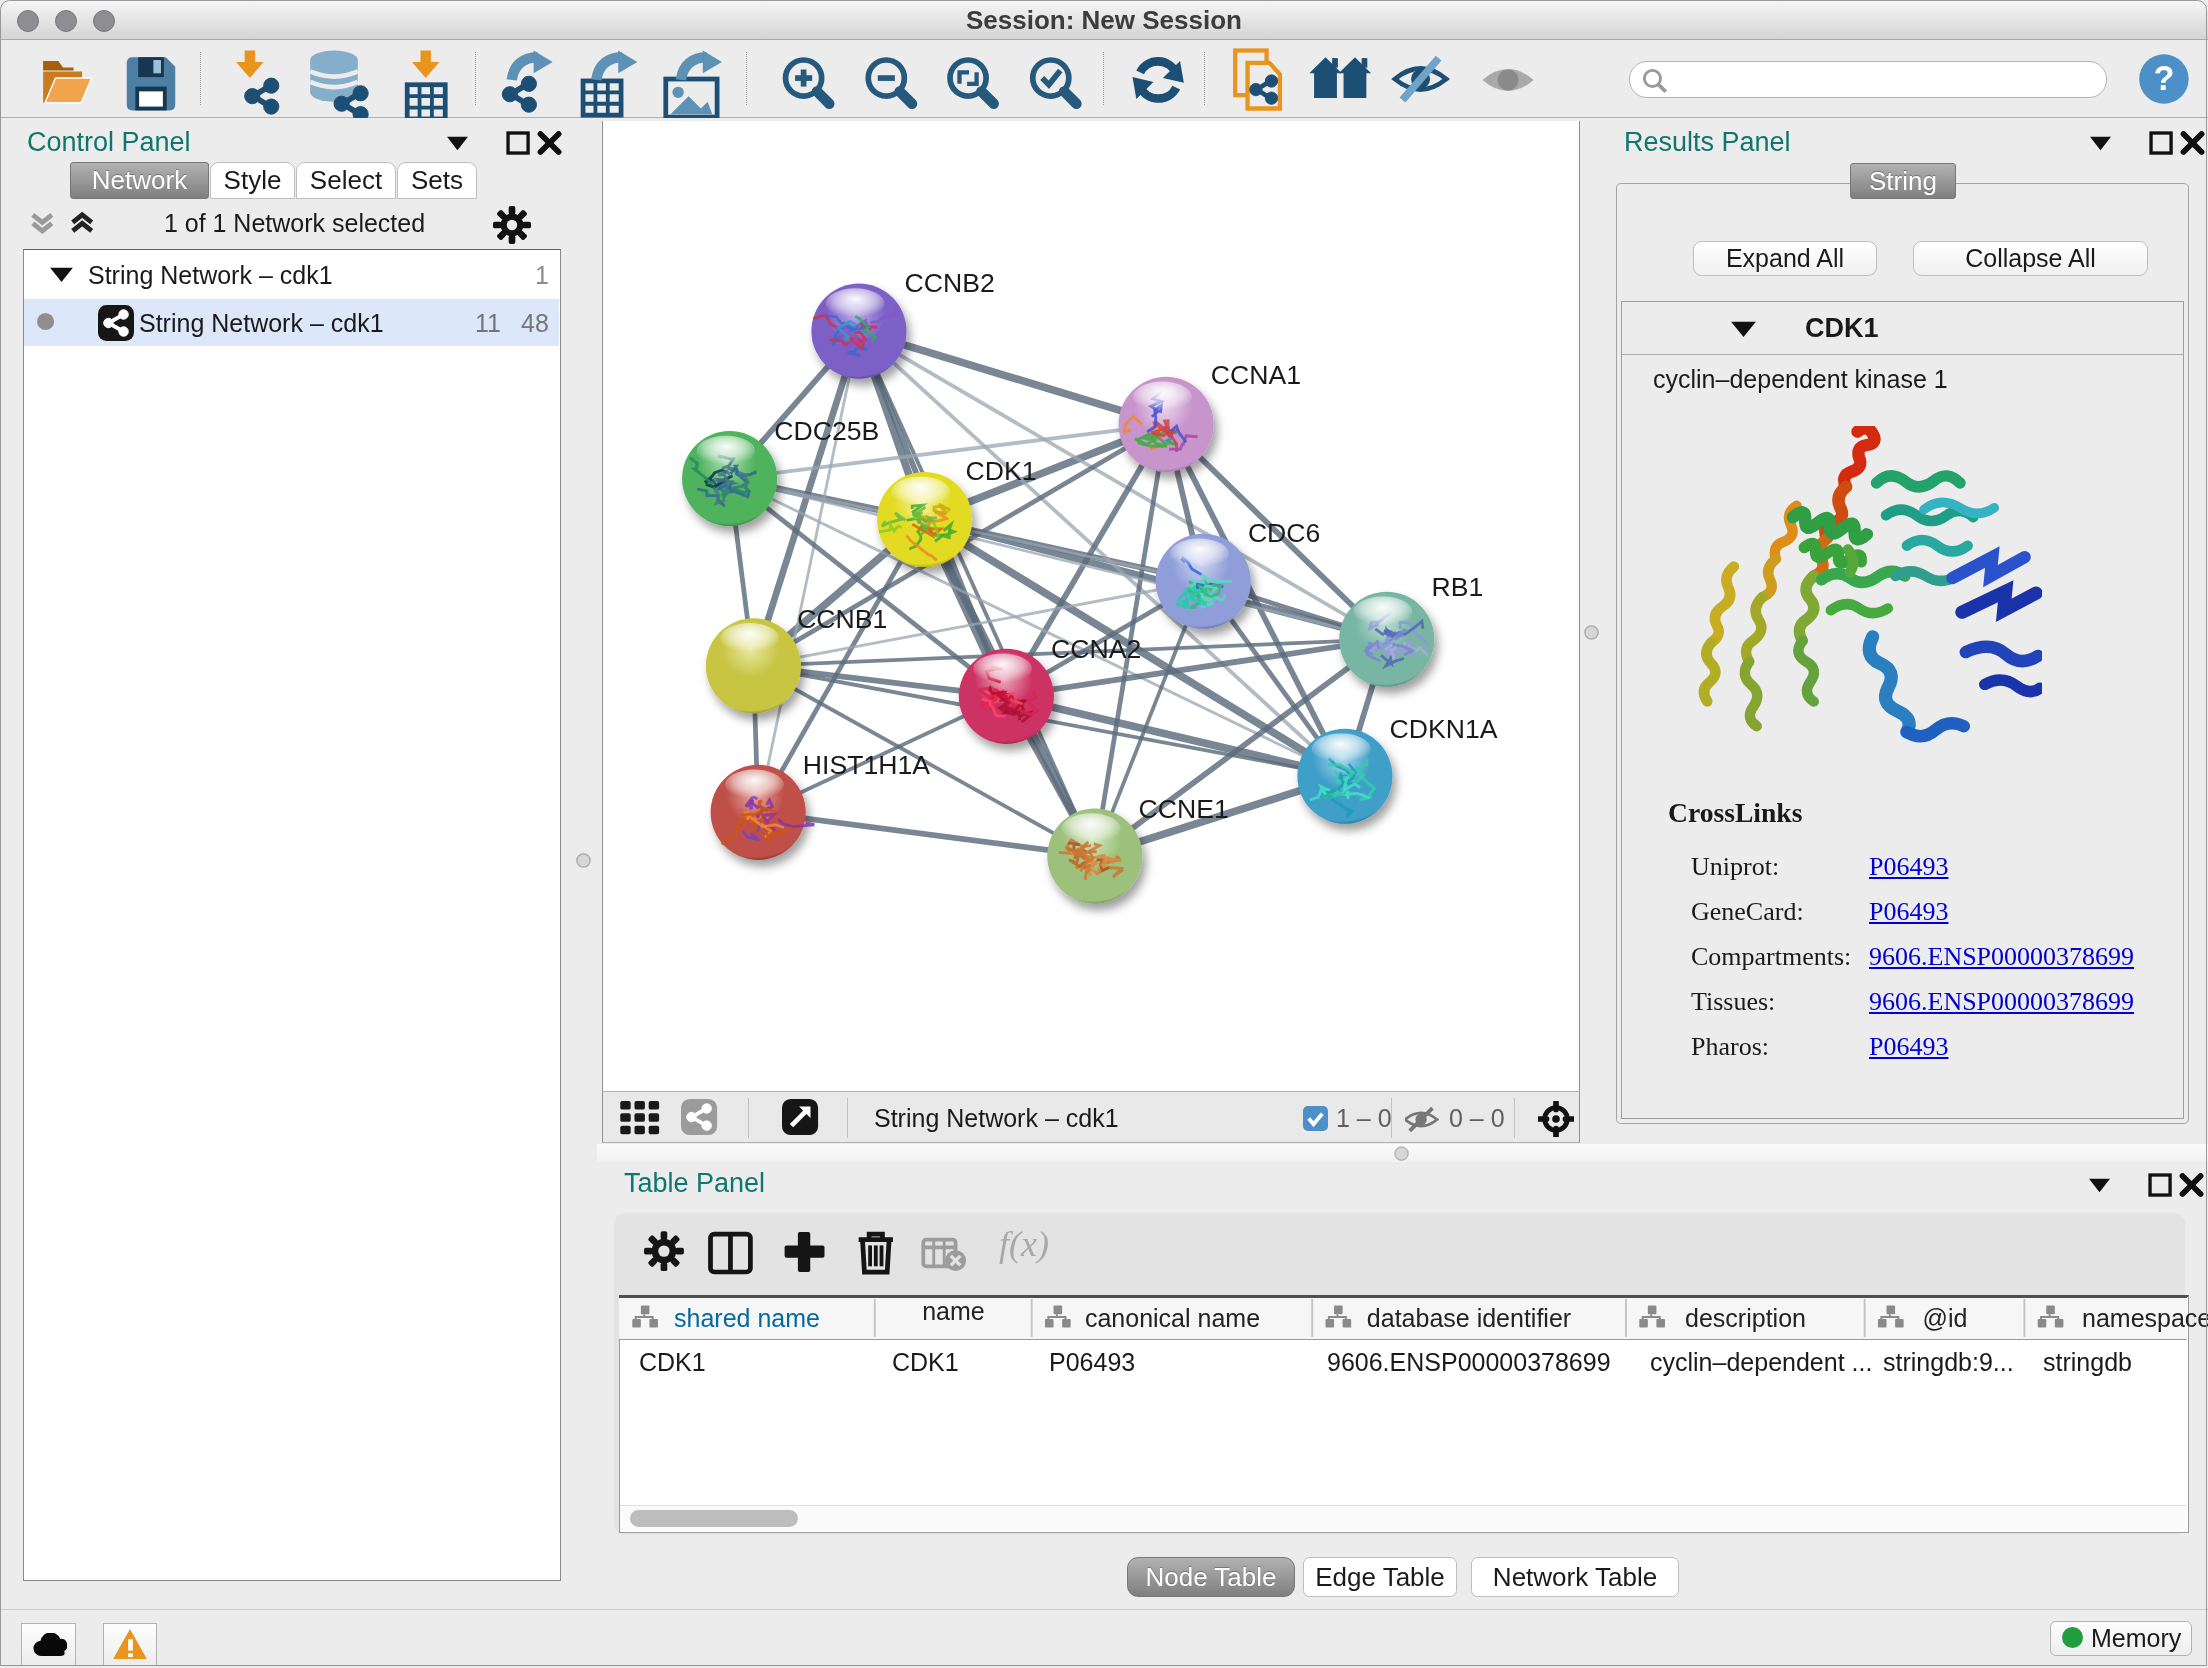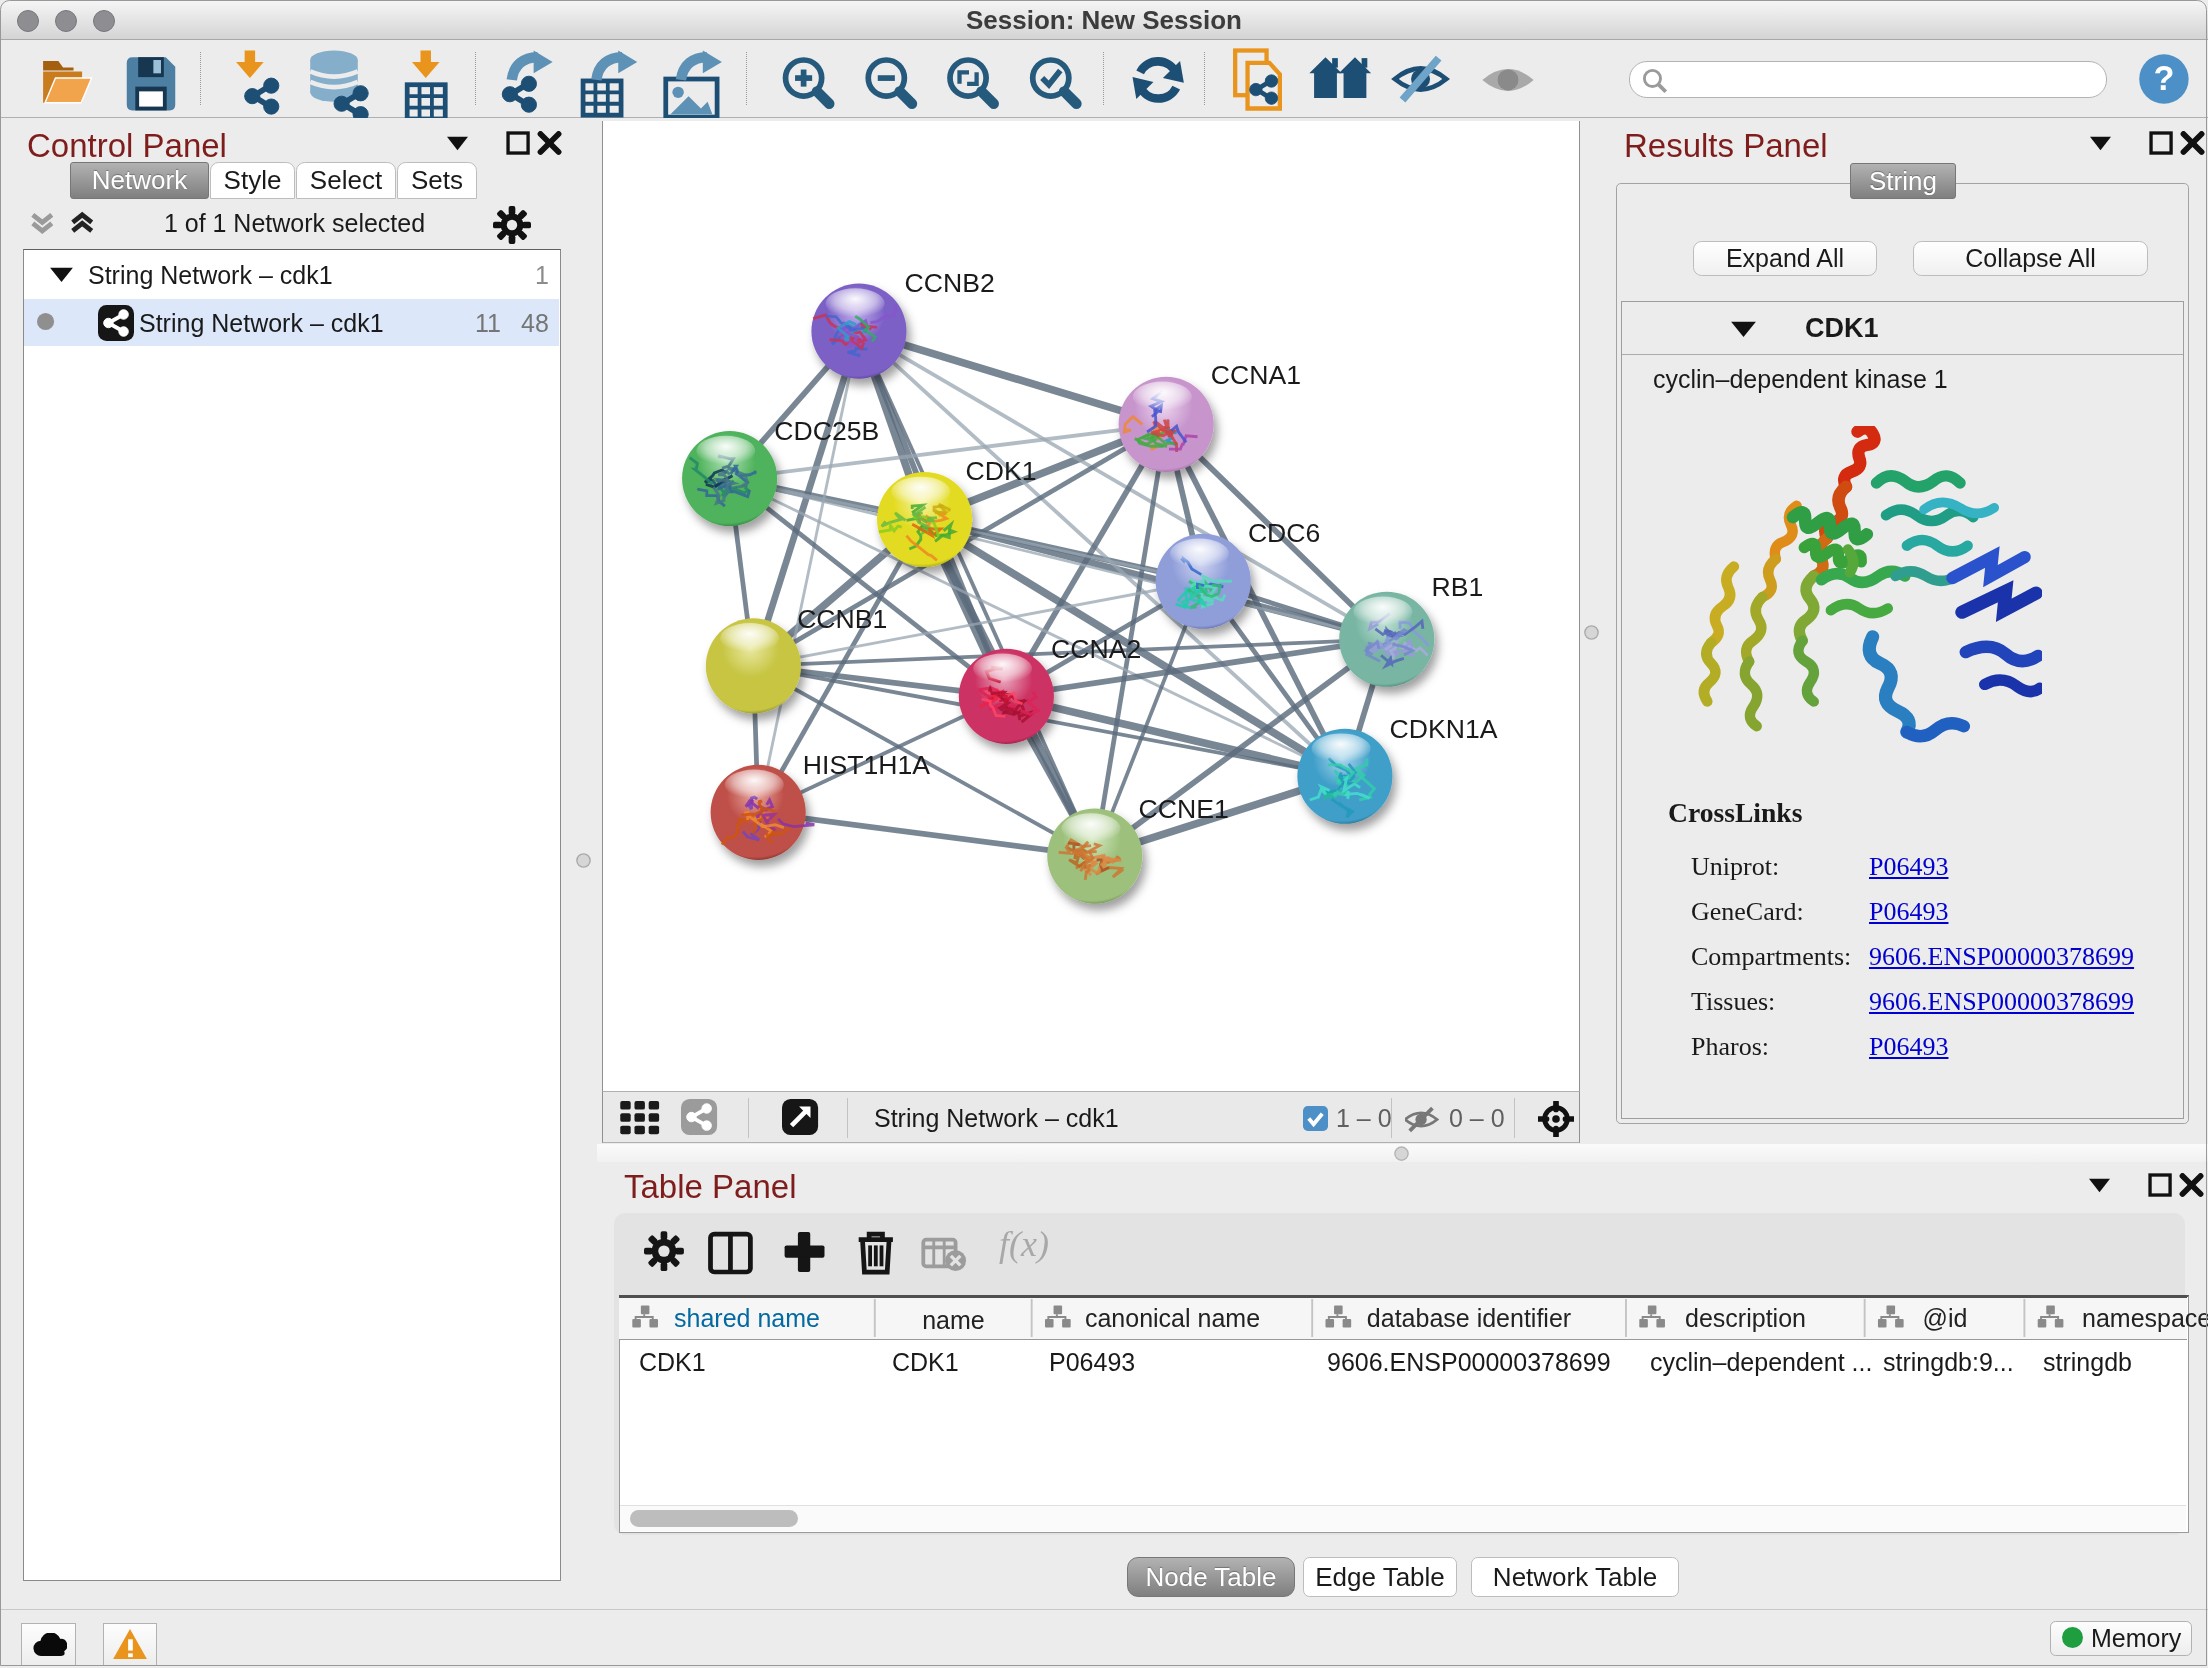--- a/index.html
+++ b/index.html
@@ -3,21 +3,21 @@
 *{margin:0;padding:0;box-sizing:border-box}
 html,body{width:2208px;height:1668px;overflow:hidden}
 body{background:#ececec;font-family:"Liberation Sans",sans-serif;color:#1a1a1a;position:relative}
 .abs{position:absolute}
 #titlebar{position:absolute;left:0;top:0;width:2208px;height:40px;background:linear-gradient(#f6f6f6,#d4d4d4);border-bottom:1px solid #a8a8a8;border-radius:9.5px 9.5px 0 0}
 .tl{position:absolute;top:9.5px;width:22px;height:22px;border-radius:50%;background:#8e8e92;border:1px solid #77777c}
 #title{position:absolute;top:4.8px;left:0;width:2208px;text-align:center;font-size:26px;font-weight:700;color:#3c3c3c}
 #toolbar{left:0;top:41px;width:2208px;height:77px;background:#ececec;border-bottom:1.9px solid #b0b0b0}
 .vsep{position:absolute;top:11.4px;height:53px;width:0;border-left:1.9px dotted #9a9a9a}
 #searchbox{position:absolute;left:1629px;top:20px;width:478px;height:37px;background:#fff;border:1.9px solid #b3b3b3;border-radius:18px}
-.panel-title{font-size:33px;color:#7f1d1d}
+.panel-title{font-size:27px;color:#0f766e}
 .tab{position:absolute;top:162px;height:37px;font-size:26px;text-align:center;border:1px solid #bdbdbd;background:#fff;border-radius:8.6px 8.6px 0 0;line-height:35px}
 .tabsel{background:linear-gradient(#b2b2b2,#7f7f7f);color:#fff;border:1px solid #777;border-radius:3px;text-shadow:0 -1px 1px rgba(0,0,0,.3)}
 .btn{position:absolute;background:linear-gradient(#ffffff,#f0f0f0);border:1.9px solid #bdbdbd;border-radius:8.6px;font-size:25px;text-align:center}
 .link{color:#0000d0;text-decoration:underline}
 .serif{font-family:"Liberation Serif",serif}
 </style></head><body>
 <div id="titlebar">
  <div class="tl" style="left:17px"></div>
     <div class="tl" style="left:55px"></div>
     <div class="tl" style="left:93px"></div>
@@ -837,21 +837,21 @@
           <line x1="1478" y1="4" x2="1478" y2="44"></line>
         </g>
    <use href="#hier" x="14" y="11"></use>
         <use href="#hier" x="448" y="11"></use>
         <use href="#hier" x="743" y="11"></use>
         <use href="#hier" x="1073" y="11"></use>
         <use href="#hier" x="1324" y="11"></use>
         <use href="#hier" x="1492" y="11"></use>
   </svg>
   <div class="abs" style="left:0;top:8.6px;width:256px;text-align:center;color:#0369a1">shared name</div>
-  <div class="abs" style="left:256px;top:11px;width:157px;text-align:center;color:#222">name</div>
+  <div class="abs" style="left:256px;top:2px;width:157px;text-align:center;color:#222">name</div>
   <div class="abs" style="left:413px;top:8.6px;width:281px;text-align:center;color:#222">canonical name</div>
   <div class="abs" style="left:693px;top:8.6px;width:314px;text-align:center;color:#222">database identifier</div>
   <div class="abs" style="left:1007px;top:8.6px;width:239px;text-align:center;color:#222">description</div>
   <div class="abs" style="left:1246px;top:8.6px;width:160px;text-align:center;color:#222">@id</div>
   <div class="abs" style="left:1406px;top:8.6px;width:163px;text-align:left;padding-left:57px;color:#222">namespace</div>
 
   <div class="abs" style="left:20px;top:53px">CDK1</div>
   <div class="abs" style="left:273px;top:53px">CDK1</div>
   <div class="abs" style="left:430px;top:53px">P06493</div>
   <div class="abs" style="left:708px;top:53px">9606.ENSP00000378699</div>

